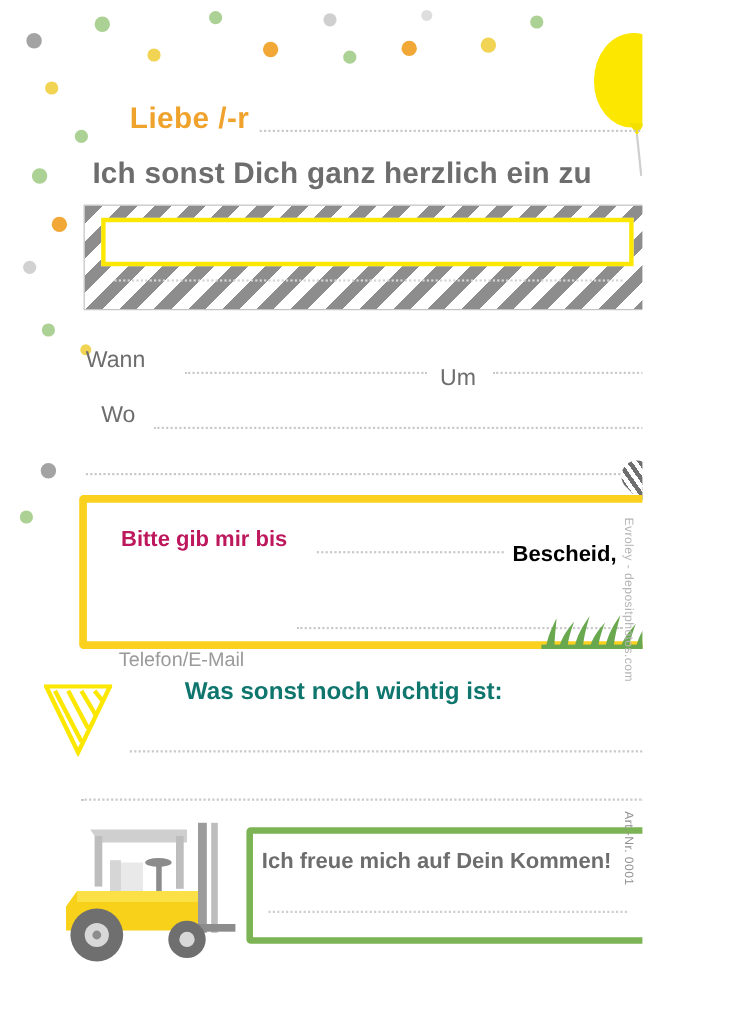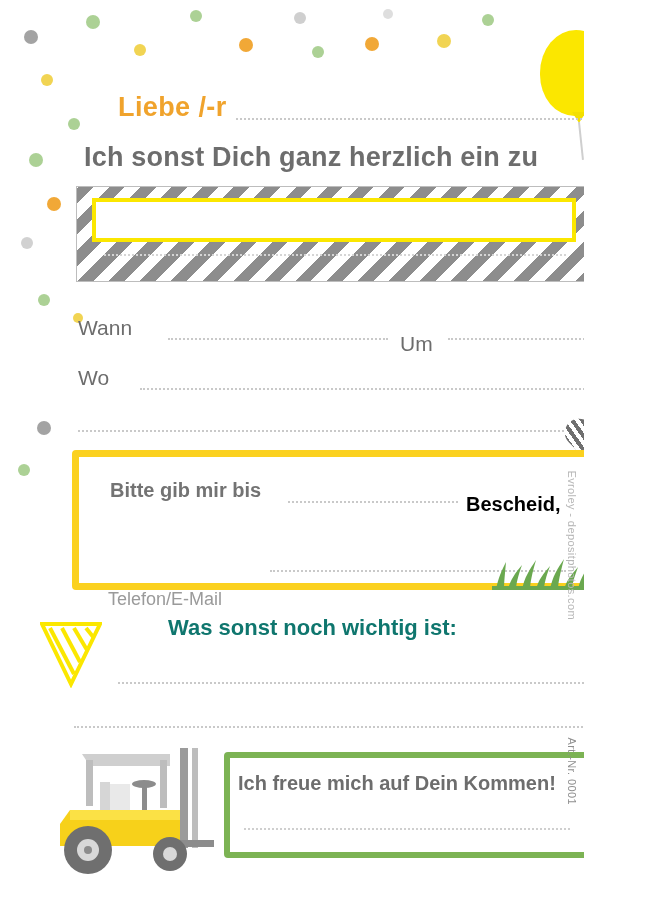--- a/index.html
+++ b/index.html
@@ -139,21 +139,21 @@
     border-radius: 4px;
     box-sizing: border-box;
     background: transparent;
   }
   .rsvp-t1 {
     position: absolute;
     left: 110px;
     top: 479px;
     font-size: 20px;
     font-weight: bold;
-    color: #737373;
+    color: #be185d;
   }
   .rsvp-t2 {
     position: absolute;
     left: 466px;
     top: 493px;
     font-size: 20px;
     font-weight: bold;
     color: #000000;
   }
   .rsvp-t3 {
@@ -346,21 +346,21 @@
   <div class="banner"></div>
   <div class="banner-inner"></div>
   <div class="banner-line"></div>
 
   <div class="lbl" style="left:78px; top:316px;">Wann</div>
   <div class="dline" style="left:168px; top:338px; width:220px;"></div>
 
   <div class="lbl" style="left:400px; top:316px;margin-top:16px;">Um</div>
   <div class="dline" style="left:448px; top:338px; width:140px;"></div>
 
-  <div class="lbl" style="left:78px; top:366px;">Wo</div>
+  <div class="lbl" style="left:92px; top:366px;">Wo</div>
   <div class="dline" style="left:140px; top:388px; width:448px;"></div>
   <div class="dline" style="left:78px; top:430px; width:510px;"></div>
 
   <div class="heart-stem"></div>
   <div class="heart"></div>
 
   <div class="rsvp-box"></div>
   <div class="rsvp-t1">Bitte gib mir bis</div>
   <div class="dline" style="left:288px; top:501px; width:170px;"></div>
   <div class="rsvp-t2">Bescheid,</div>

